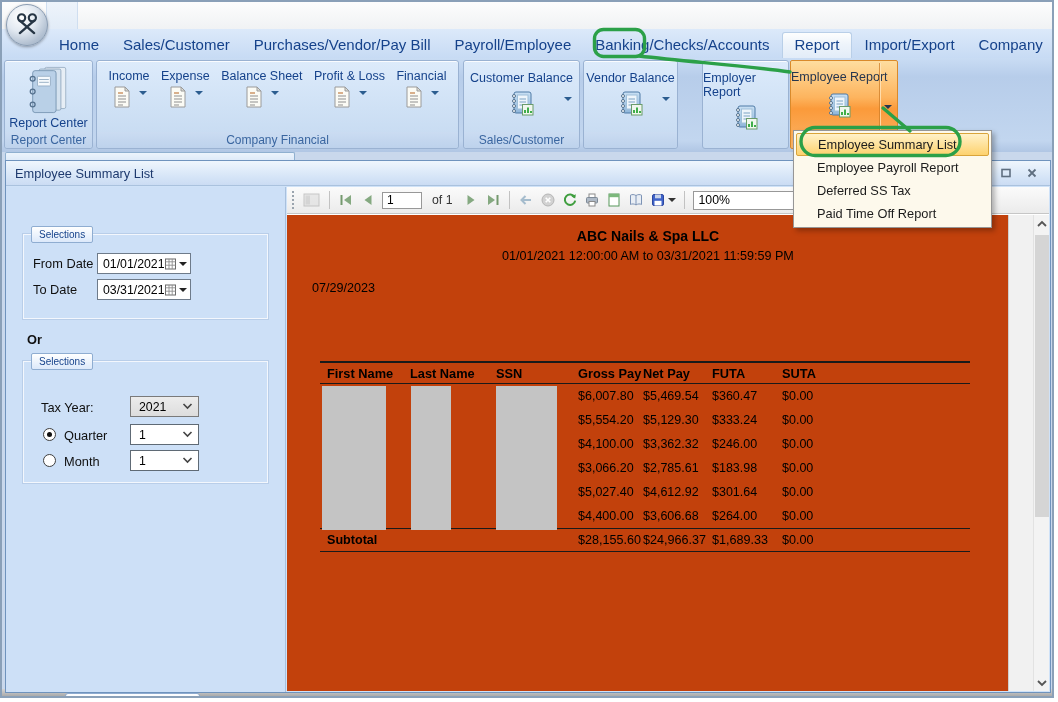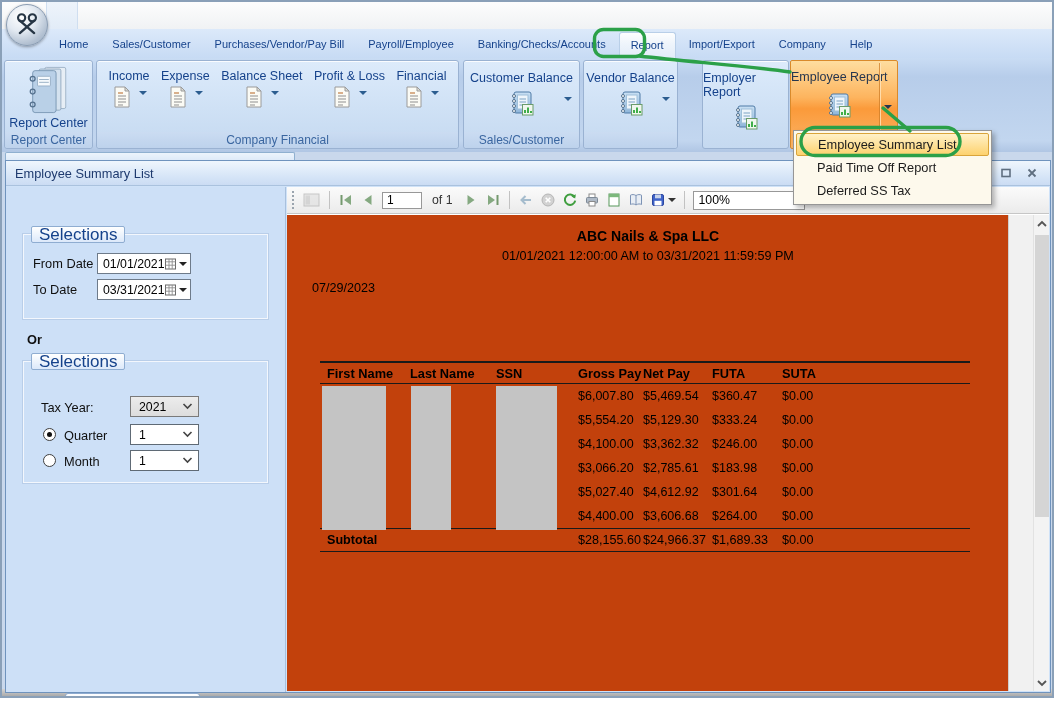--- a/index.html
+++ b/index.html
@@ -15,21 +15,21 @@
   
   .titlebar{position:absolute;left:0;top:0;width:100%;height:27px;background:linear-gradient(#fdfdfd,#f0f2f4);}
   .qat{position:absolute;left:44px;top:0;width:32px;height:44px;background:linear-gradient(#eef4fb,#dbe7f5);border-radius:0 0 14px 14px;border:1px solid #cfdef0;border-top:none;}
   .logo{position:absolute;left:4px;top:2px;width:42px;height:42px;border-radius:50%;
     background:radial-gradient(circle at 35% 28%,#ffffff,#e2e9f1 40%,#b3c1d2 72%,#96a8bd);
     border:1px solid #8a9cb2;box-shadow:0 1px 3px rgba(0,0,0,.35);z-index:6;
     display:flex;align-items:center;justify-content:center;}
   
   .menubar{position:absolute;top:27px;left:0;height:29px;width:100%;
     background:linear-gradient(#dce9fa,#c7dbf4);display:flex;align-items:flex-end;padding-left:46px;gap:2px;}
-  .mi{padding:0 11px;font-size:11px;color:var(--navy);line-height:27px;height:27px;white-space:nowrap;}
+  .mi{padding:0 11px;font-size:15px;color:var(--navy);line-height:27px;height:27px;white-space:nowrap;}
   .mi.active{background:linear-gradient(#fdfefe,#eef4fb 45%,#e2ecf8);border:1px solid #b9cfe8;border-bottom:none;
     border-radius:3px 3px 0 0;height:26px;line-height:24px;}
   
   .ribbon{position:absolute;top:56px;left:0;height:94px;width:100%;
     background:linear-gradient(#c9dcf4,#b7cdea 20%,#c2d6ef 88%,#b0c6e4);}
   .panel{position:absolute;top:2px;height:89px;background:linear-gradient(#ddebfb,#cfe1f5 55%,#c5d9f0);
     border:1px solid #9ab2d2;border-radius:3px;box-shadow:inset 0 1px 0 rgba(255,255,255,.85);}
   .pcap{position:absolute;left:0;right:0;bottom:0;height:16px;font-size:12px;color:#3a66a0;text-align:center;
     line-height:16px;background:linear-gradient(#cbdcf2,#bdd2ec);border-radius:0 0 3px 3px;white-space:nowrap;overflow:hidden;}
   .rc-panel{display:flex;flex-direction:column;align-items:center;padding-top:4px;}
@@ -58,21 +58,21 @@
   .ddmenu .item.hl{background:linear-gradient(#fff1c8,#fdd26e);border:1px solid #d9a43a;border-radius:2px;line-height:21px;height:23px;}
   
   .cw{position:absolute;left:3px;top:158px;width:1046px;height:533px;border:1px solid #6f93bd;background:#cfe2f8;z-index:10;}
   .cwtitle{height:25px;background:linear-gradient(#eff6fd,#d6e5f7 65%,#cbdcf3);border-bottom:1px solid #aac2de;
     display:flex;align-items:center;padding-left:9px;font-size:12.8px;color:#1e3a6e;}
   .wc{margin-left:auto;display:flex;gap:15px;padding-right:12px;align-items:center;}
   .wc svg{display:block;}
   .lp{position:absolute;left:0;top:26px;bottom:0;width:280px;background:#cde0f7;border-right:1px solid #a8c0dd;}
   .gb{position:absolute;border:1px solid #f3f7fd;box-shadow:0 0 0 1px #b9cee9;}
   .chip{position:absolute;height:17px;line-height:16px;padding:0 7px;background:linear-gradient(#ffffff,#dce9fa);
-    border:1px solid #8fadd1;border-radius:2px;font-size:17px;color:var(--navy);z-index:2;white-space:nowrap;text-align:right;}
+    border:1px solid #8fadd1;border-radius:2px;font-size:10px;color:var(--navy);z-index:2;white-space:nowrap;text-align:right;}
   .flabel{position:absolute;font-size:12.8px;color:#101010;white-space:nowrap;}
   .dinput{position:absolute;width:94px;height:21px;background:#fff;border:1px solid #6e7b8a;display:flex;align-items:center;
     font-size:12.3px;color:#000;padding:0 4px 0 5px;}
   .dinput .spacer{margin-left:auto;display:flex;align-items:center;gap:3px;}
   .tri-b{width:0;height:0;border:4px solid transparent;border-top-color:#222;margin-top:4px;}
   .combo{position:absolute;width:69px;height:21px;background:#fff;border:1px solid #5f6a75;font-size:12.3px;color:#000;
     display:flex;align-items:center;padding-left:8px;}
   .combo.gray{background:linear-gradient(#ececec,#dddddd);border-color:#7a7a7a;}
   .combo svg{margin-left:auto;margin-right:5px;}
   .radio{position:absolute;width:13px;height:13px;border:1.4px solid #3f3f3f;border-radius:50%;background:#fff;}
@@ -550,22 +550,23 @@
                 <path d="M2,3 l4,4 4,-4" stroke="#555" stroke-width="1.8" fill="none"></path>
               </svg>
           </span>
         </div>
       </div>
     </div>
   </div>
 
   <div class="ddmenu">
     <div class="item hl">Employee Summary List</div>
+    <div class="item">Employee Payroll Report</div>
+    <div class="item">Deferred SS Tax</div>
     <div class="item">Paid Time Off Report</div>
-    <div class="item">Deferred SS Tax</div>
   </div>
 
   <div class="botstrip"></div>
 
   <svg class="annot" viewBox="0 0 1054 698">
     <rect class="gshape" x="592.5" y="27.5" width="50" height="27" rx="9"></rect>
     <path class="gshape" d="M637,54 C690,60 745,64 788,70"></path>
     <path class="gshape" d="M881,106 L908,129"></path>
     <rect class="gshape" x="799" y="125.5" width="159" height="28" rx="14"></rect>
   </svg>

